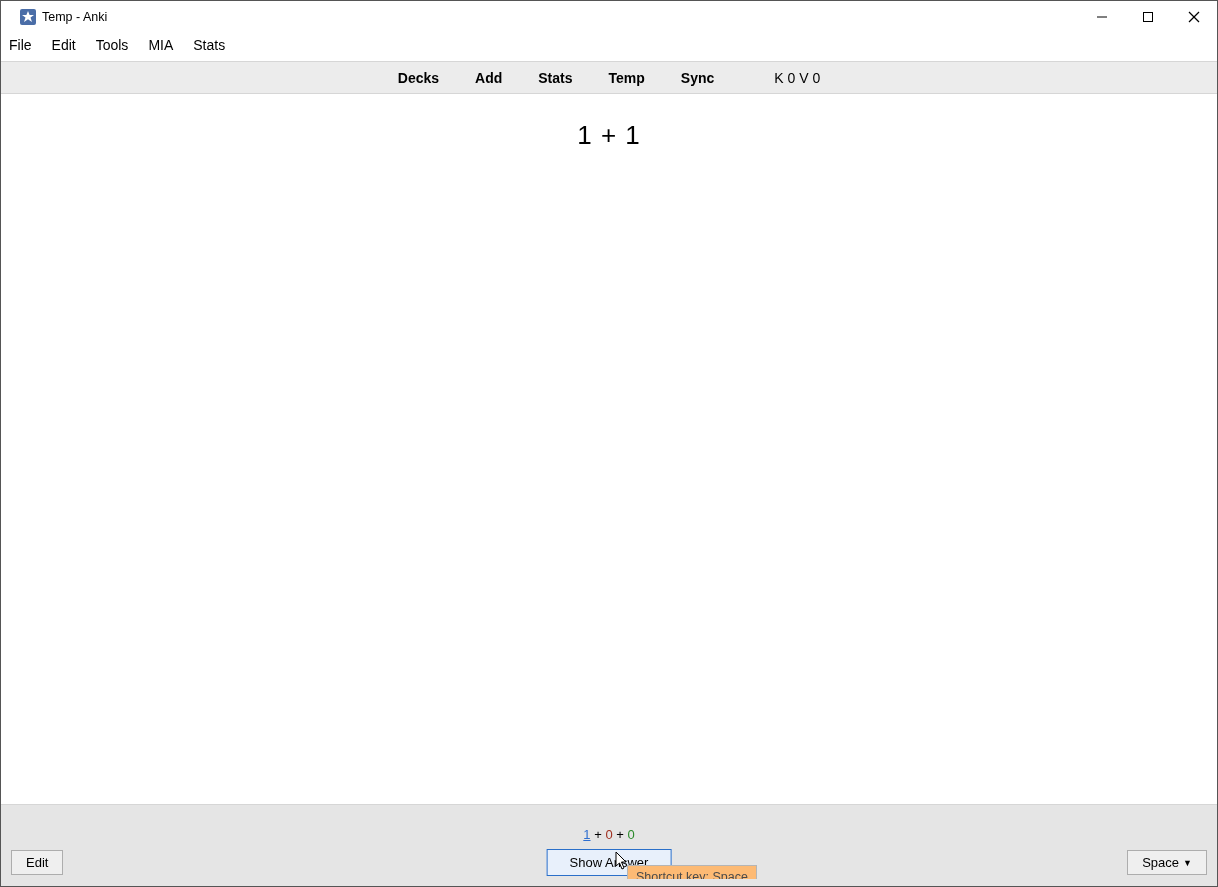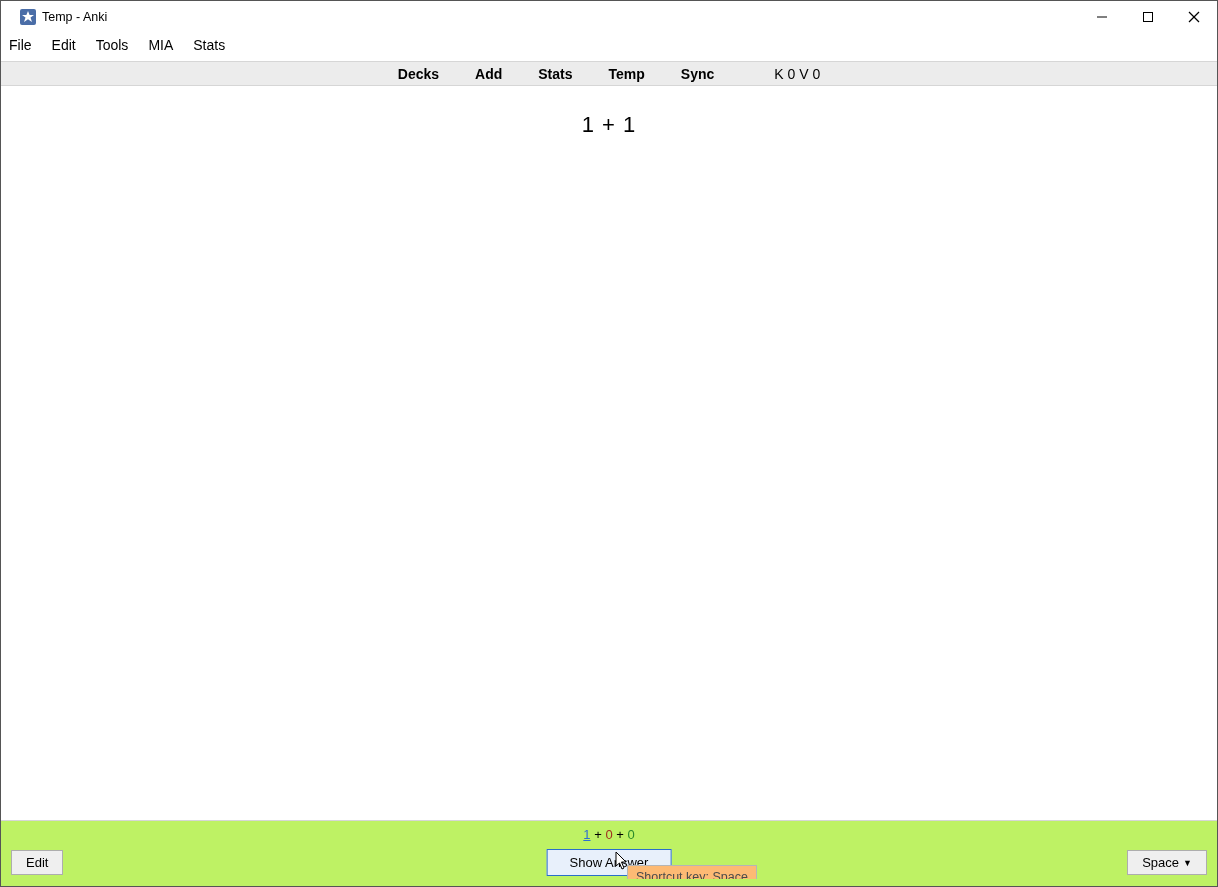--- a/index.html
+++ b/index.html
@@ -58,21 +58,21 @@
     flex:0 0 auto;
   }
   .menu-item {
     padding:4px 8px;
     font-size:14px;
     cursor:default;
   }
 
   
   .toolbar {
-    height:25px;
+    height:33px;
     background:#ececec;
     border-top:1px solid #d6d6d6;
     border-bottom:1px solid #d6d6d6;
     display:flex;
     align-items:center;
     justify-content:center;
     gap:36px;
     flex:0 0 auto;
     font-weight:600;
     font-size:14px;
@@ -84,30 +84,30 @@
   .card-area {
     flex:1 1 auto;
     display:flex;
     justify-content:center;
     background:#fff;
     overflow:hidden;
   }
   .card-question {
     margin-top:26px;
     font-family: Arial, sans-serif;
-    font-size:22px;
+    font-size:26px;
     letter-spacing:1px;
   }
 
   
   .bottom {
     flex:0 0 auto;
     border-top:1px solid #d6d6d6;
-    background:#bef264;
-    padding:6px 10px 10px 10px;
+    background:#e5e5e5;
+    padding:22px 10px 10px 10px;
   }
   .counts {
     text-align:center;
     font-size:13px;
     margin-bottom:6px;
   }
   .count-new { color:#2f6fd0; text-decoration:underline; }
   .count-learn { color:#a03020; }
   .count-review { color:#2a8a2a; }
 

